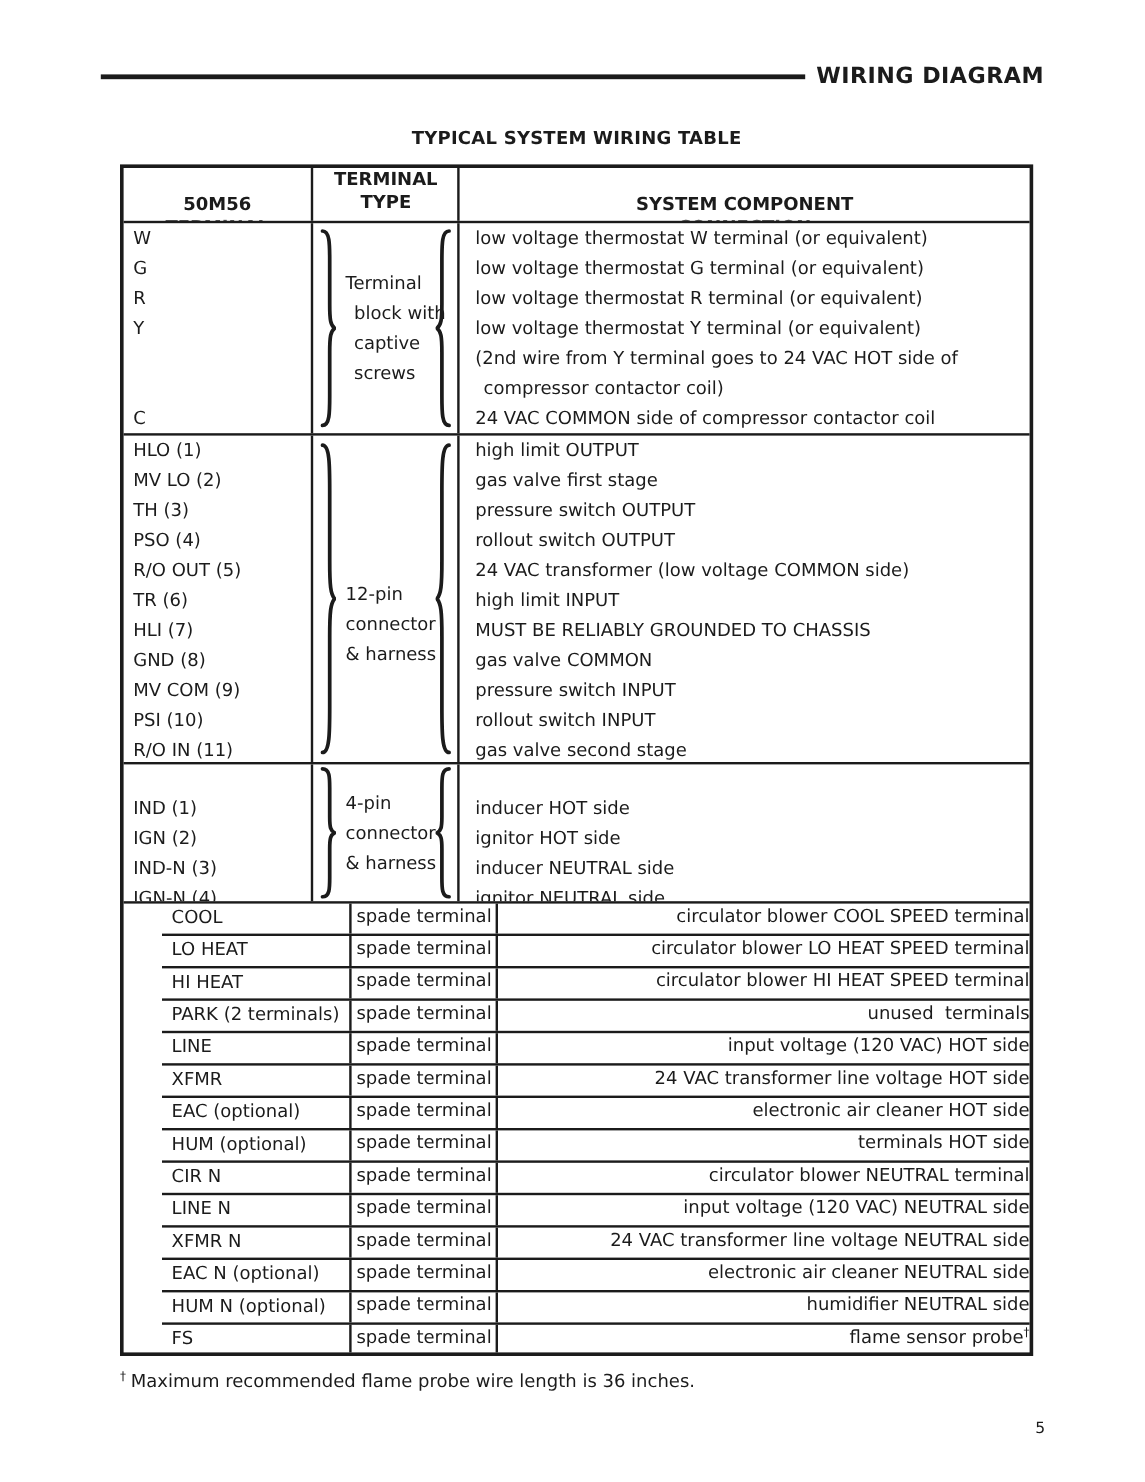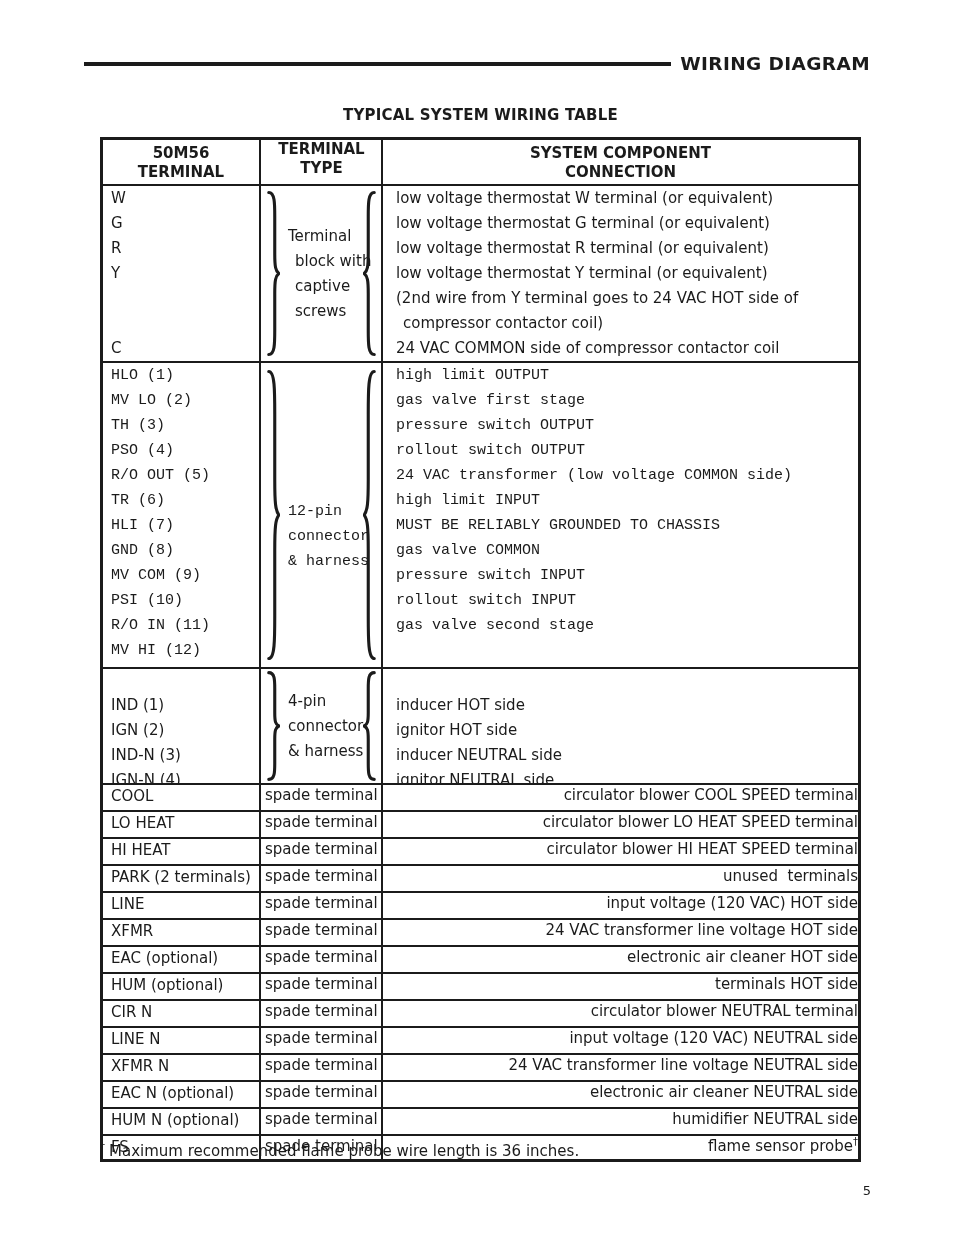--- a/index.html
+++ b/index.html
@@ -32,48 +32,48 @@
     position:absolute; top:137px; left:100px; width:761px;
     border:3px solid #1b1b1b; box-sizing:border-box;
   }
   .grid3 { display:grid; grid-template-columns:158px 122px 1fr; }
   .cell { box-sizing:border-box; overflow:hidden; }
   .cell.col1, .cell.col2 { border-right:2px solid #1b1b1b; }
 
   .thead { height:44px; border-bottom:2px solid #1b1b1b; }
   .thead .cell {
     text-align:center; font-weight:bold; font-size:15px; line-height:19px;
-    padding-top:4px;
+    padding-top:21px;
   }
 
   
   .section { border-bottom:2px solid #1b1b1b; }
   .s1 > .cell { height:175px; }
-  .s2 > .cell { height:304px;font-family:Liberation Mono, monospace; }
+  .s2 > .cell { height:272px; }
   .s3 > .cell { height:114px; padding-top:24px; }
   .line { height:25px; line-height:25px; font-size:15px; white-space:pre; }
   .col1 .line { padding-left:8px; }
   .col3 .line { padding-left:13px; }
   .col3 .line.indent { padding-left:20px; }
 
   .cell.col2 { display:flex; align-items:stretch; padding:0 3px 0 4px; }
   .brace { width:15px; flex:none; align-self:center; height:calc(100% - 8px); }
   .s3 .brace { height:calc(100% - 4px); }
   .brace path { stroke:#1b1b1b; stroke-width:3.1; fill:none;
                 vector-effect:non-scaling-stroke; stroke-linecap:round; }
   .type-label {
     flex:1; display:flex; flex-direction:column; justify-content:center;
     font-size:15px; min-width:0;
   }
   .tline { line-height:25px; padding-left:8px; white-space:pre; }
   .s1 .tline + .tline { padding-left:15px; }
   .s2 .type-label { padding-top:42px; }
 
   
-  .srow { height:25px; border-bottom:2px solid #1b1b1b; }
+  .srow { height:25px; border-bottom:2px solid #1b1b1b;margin-left:32px; }
   .srow:last-child { height:23px; border-bottom:none; }
   .srow .cell { height:100%; }
   .sterm { font-size:15px; line-height:21px; padding:1px 0 0 8px; white-space:pre; }
   .stype { font-size:15px; line-height:20px; padding:0 0 1px 8px;
            display:flex; align-items:flex-end; white-space:pre; }
   .sconn { font-size:15px; line-height:21px; padding:0 0 0 13px; white-space:pre;text-align:right; }
   sup { font-size:10px; vertical-align:super; line-height:0; }
 
   
   .footnote {

